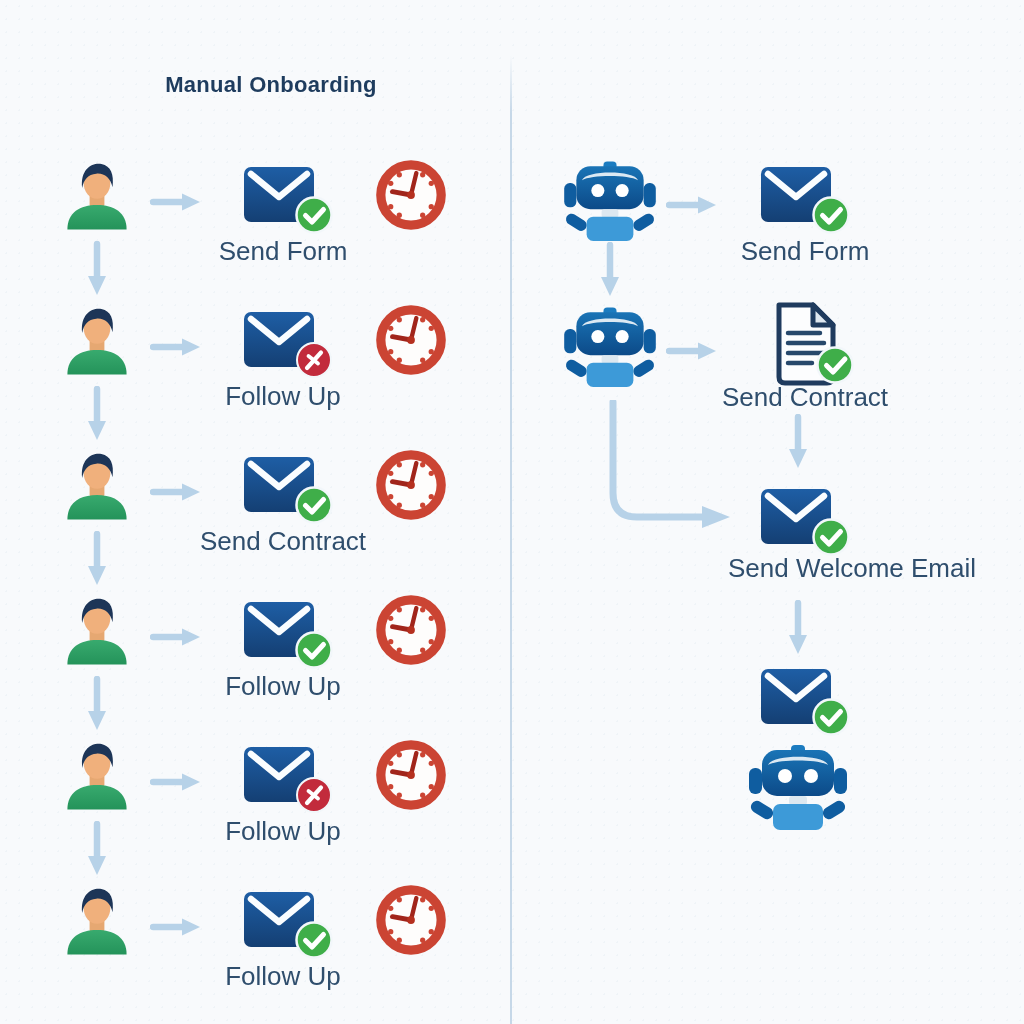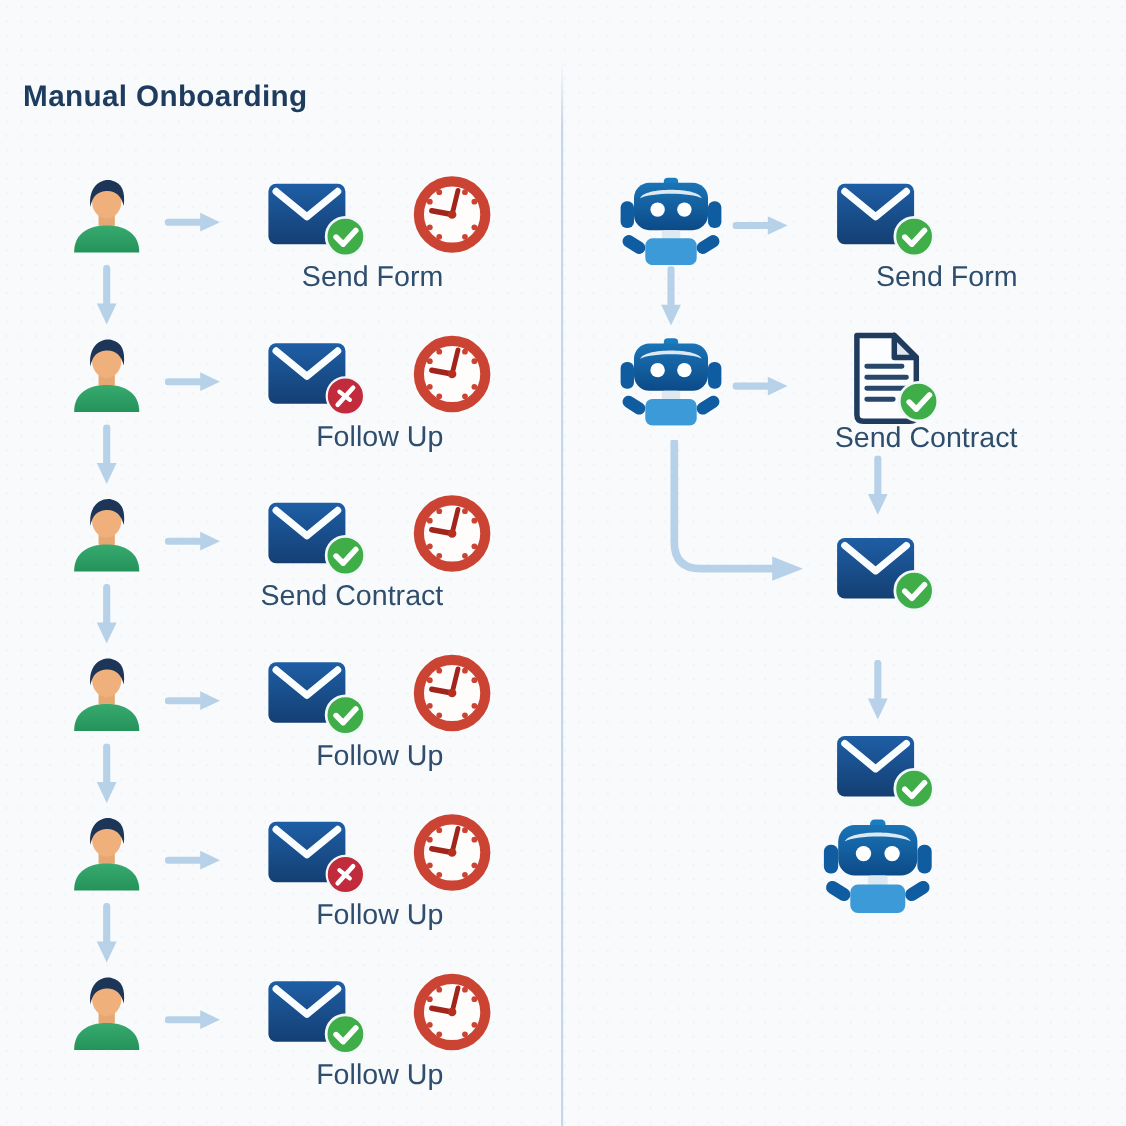--- a/index.html
+++ b/index.html
@@ -11,26 +11,27 @@
   }
   #canvas{
     position:relative;width:1024px;height:1024px;
     background-color:#f8fafc;
     background-image:radial-gradient(rgba(185,205,222,0.14) 1px, transparent 1px);
     background-size:13px 13px;
   }
   .abs{position:absolute;}
   .col-title{
     position:absolute;top:72px;width:500px;
-    font-size:27px;font-weight:700;letter-spacing:0.3px;
+    text-align:center;
+    font-size:22px;font-weight:700;letter-spacing:0.3px;
     color:#1e3c5e;
   }
   .step-label{
     position:absolute;height:32px;line-height:32px;
-    text-align:right;font-size:26px;font-weight:500;
+    text-align:center;font-size:26px;font-weight:500;
     color:#2f4e6d;white-space:nowrap;
   }
   .mrow{position:absolute;left:0;width:512px;height:145px;}
   .divider{
     position:absolute;left:510px;top:55px;width:2px;height:969px;
     background:linear-gradient(180deg, rgba(198,216,232,0) 0%, #c6d8e8 6%, #c6d8e8 100%);
   }
   svg{display:block;}
 </style>
 </head>
@@ -271,20 +272,21 @@
     <polygon points="98,106 126,117 98,128" fill="#b7d2e8"></polygon>
   </svg>
 
   <svg class="abs" style="left:786px;top:414px" width="24" height="56">
       <use href="#sym-arrow-down"></use>
     </svg>
 
   <svg class="abs" style="left:760px;top:488px" width="92" height="72">
       <use href="#sym-env-check"></use>
     </svg>
+  <div class="step-label" style="left:712px;top:552px;width:280px">Send Welcome Email</div>
 
   <svg class="abs" style="left:786px;top:600px" width="24" height="56">
       <use href="#sym-arrow-down"></use>
     </svg>
 
   <svg class="abs" style="left:760px;top:668px" width="92" height="72">
       <use href="#sym-env-check"></use>
     </svg>
 
   <svg class="abs" style="left:748px;top:738px" width="100" height="92">

